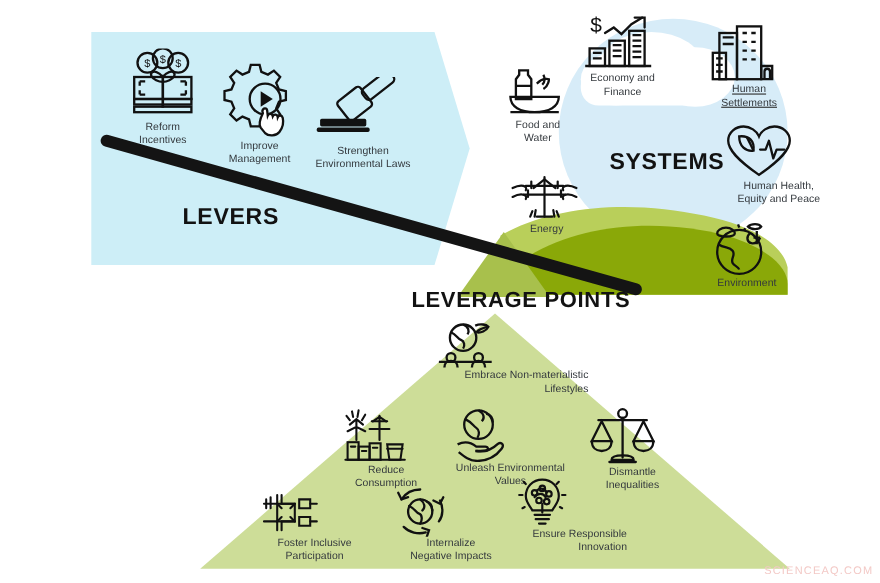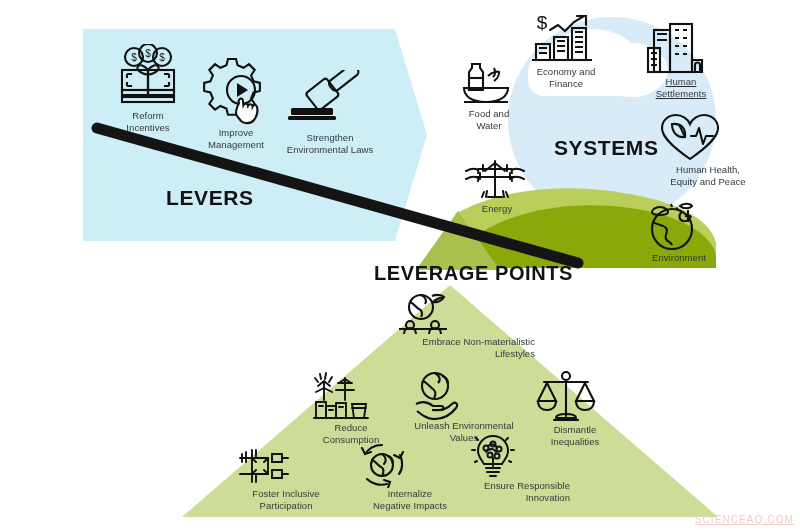--- a/index.html
+++ b/index.html
@@ -9,21 +9,21 @@
   #stage{position:absolute;inset:0;width:800px;height:530px;}
   svg.layer{position:absolute;left:0;top:0;width:800px;height:530px;overflow:visible;}
   #shapes{z-index:1;}
   #leverbar{z-index:6;}
   .node{position:absolute;z-index:5;text-align:center;}
   .node .ico{display:block;margin:0 auto;}
   .node .lbl{display:block;font-size:9.5px;line-height:11.5px;color:#33383d;letter-spacing:.05px;white-space:pre-line;}
   .bigtitle{position:absolute;z-index:7;font-weight:bold;color:#121212;letter-spacing:.6px;}
   .ico svg{display:block;}
   .wm{position:absolute;right:6px;bottom:5px;z-index:9;font-size:10px;
-      letter-spacing:1.1px;color:#f3c9c6;font-family:"Liberation Sans",sans-serif;text-decoration:underline;}
+      letter-spacing:1.1px;color:#f3c9c6;font-family:"Liberation Sans",sans-serif;}
 </style>
 </head>
 <body>
 
 <div id="stage">
 
   <svg class="layer" id="shapes" viewBox="0 0 800 530">
 
     <polygon points="83,29 395,29 427,135 395,241 83,241" fill="#cdeef7"></polygon>
 

